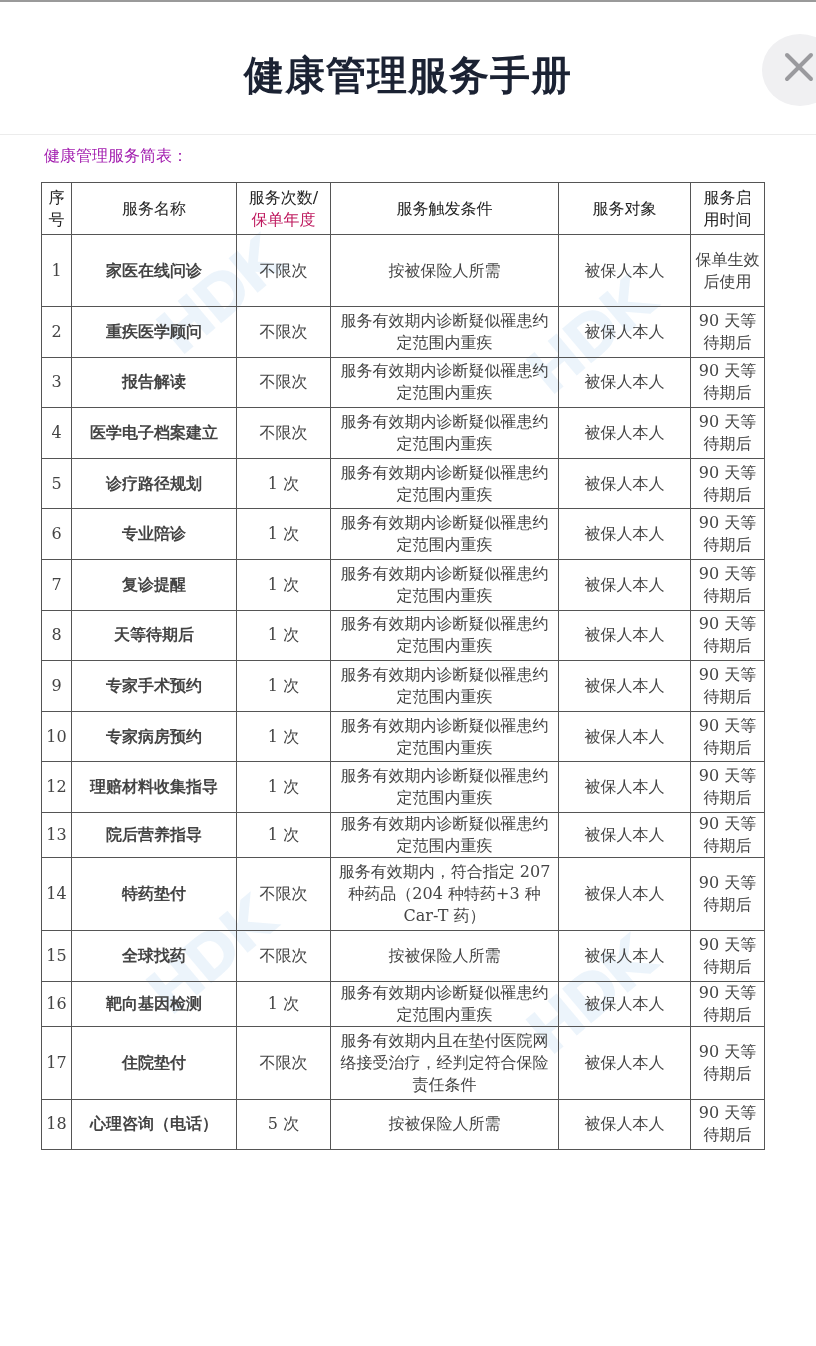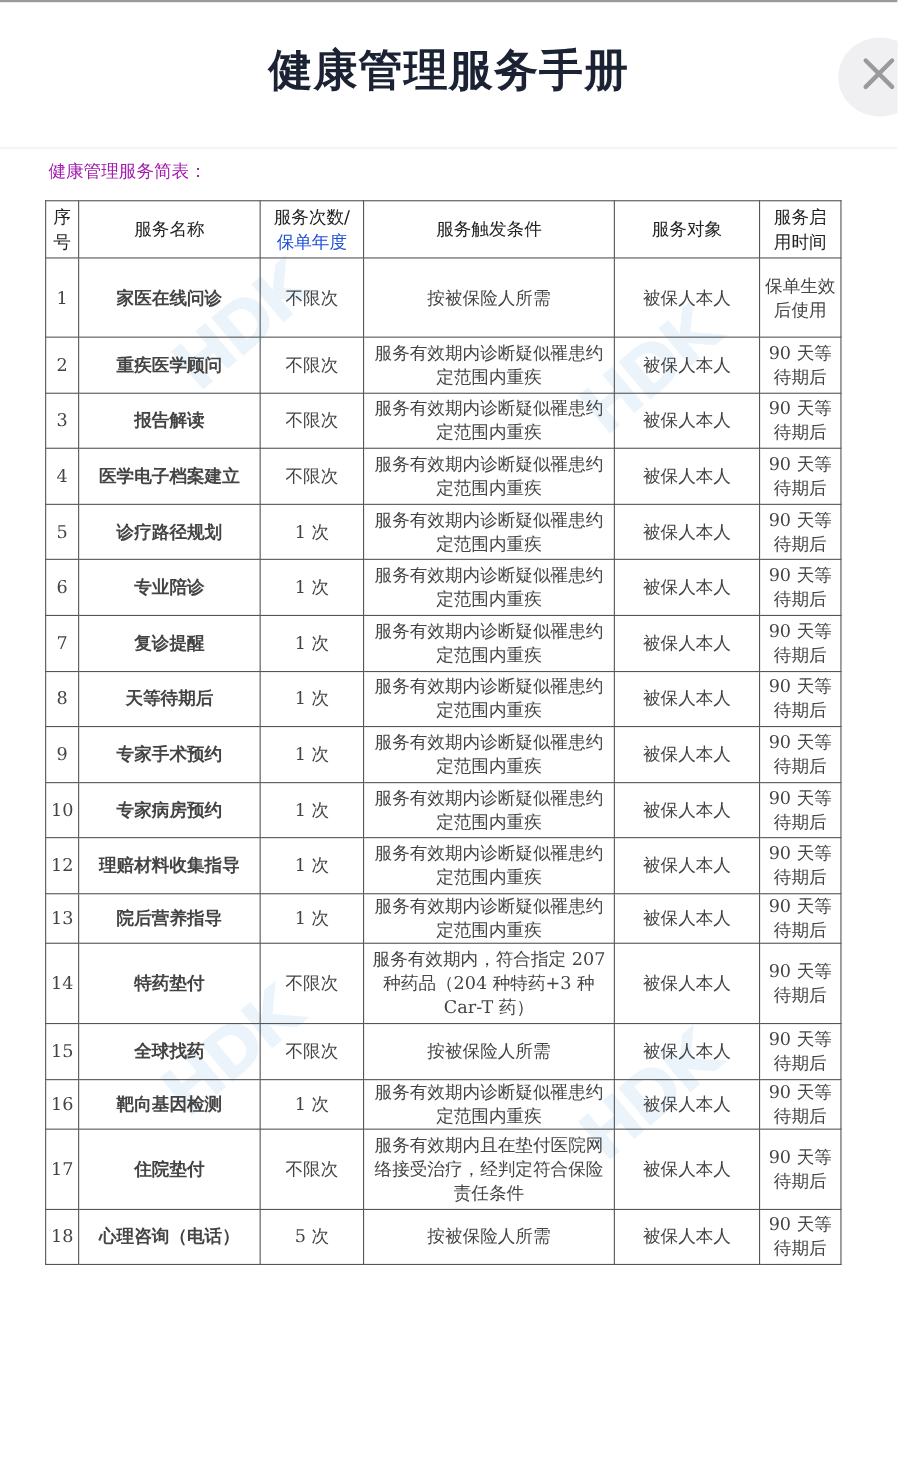--- a/index.html
+++ b/index.html
@@ -1,19 +1,19 @@
 <!DOCTYPE html>
 <html><head>
 <meta charset="utf-8">
 <style>
   html, body { margin:0; padding:0; }
   body { width:816px; height:1346px; background:#ffffff; position:relative; overflow:hidden;
          font-family:"DejaVu Serif", "Liberation Serif", serif; color:#333; }
   .topline { position:absolute; left:0; top:0; width:816px; height:2px; background:#9a9a9a; }
-  .title { position:absolute; left:0; top:36px; width:816px; text-align:center;
+  .title { position:absolute; left:0; top:48px; width:816px; text-align:center;
            font-family:"DejaVu Sans", "Liberation Sans", sans-serif; font-weight:bold;
            font-size:40px; color:#1b2233; letter-spacing:1px; }
   .close-btn { position:absolute; left:762px; top:34px; width:76px; height:72px; border-radius:50%;
                background:#f0f0f2; }
   .close-btn svg { position:absolute; left:22px; top:18px; }
   .divider { position:absolute; left:0; top:134px; width:816px; height:1px; background:#ececec; }
   .subtitle { position:absolute; left:44px; top:146px; font-size:16px; color:#a21caf;
               font-family:"DejaVu Serif", serif; }
   table.svc { position:absolute; left:41px; top:182px; border-collapse:collapse; table-layout:fixed;
               width:723px; }
@@ -57,21 +57,21 @@
   </colgroup>
   <thead>
     <tr style="height:52px">
       <th>
           <span class="hd2">序</span>
           <span class="hd2">号</span>
         </th>
       <th>服务名称</th>
       <th>
           <span class="hd2">服务次数/</span>
-          <span class="hd2 sub" style="color:#1d4ed8">保单年度</span>
+          <span class="hd2 sub" style="color:#be185d">保单年度</span>
         </th>
       <th>服务触发条件</th>
       <th>服务对象</th>
       <th>
           <span class="hd2">服务启</span>
           <span class="hd2">用时间</span>
         </th>
     </tr>
   </thead>
   <tbody id="tbody">

